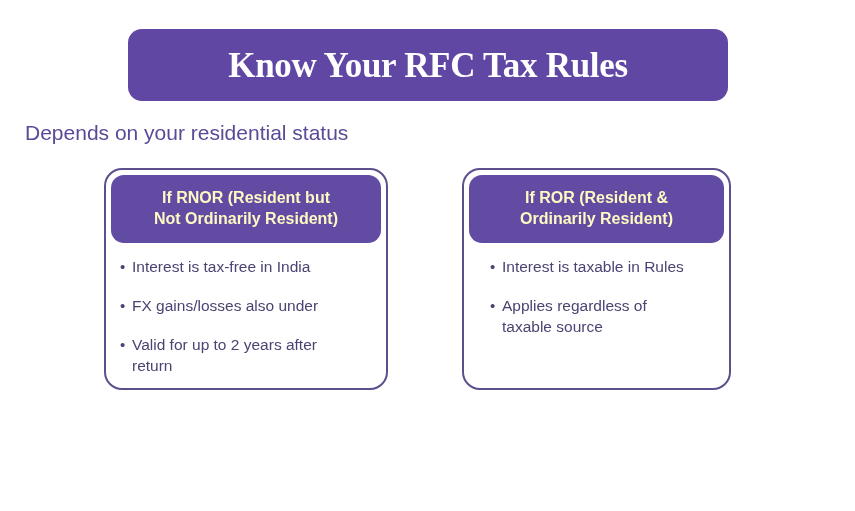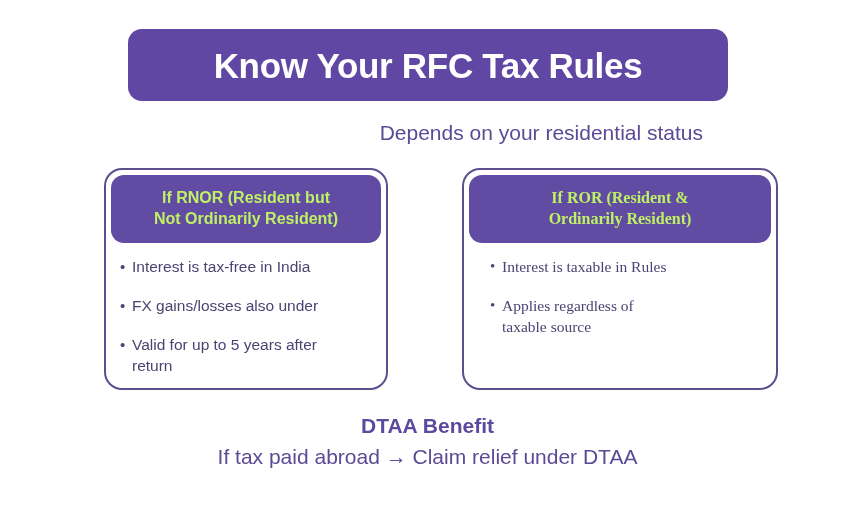--- a/index.html
+++ b/index.html
@@ -34,33 +34,35 @@
     align-items: center;
     justify-content: center;
   }
   .title-text {
     color: #ffffff;
     font-size: 35px;
     font-weight: bold;
     letter-spacing: -0.3px;
     line-height: 1;
     text-align: left;
+    font-family: Liberation Serif, serif;
   }
 
   
   .subtitle {
     position: absolute;
     left: 0;
     top: 120px;
     width: 703px;
-    text-align: right;
+    text-align: left;
     color: #5B4A96;
     font-size: 21px;
     font-weight: normal;
     line-height: 1.2;
+    padding-left: 25px;
   }
 
   
   .cards {
     position: absolute;
     left: 0;
     top: 168px;
     width: 855px;
     height: 224px;
   }
@@ -69,36 +71,36 @@
     position: absolute;
     top: 0;
     height: 222px;
     box-sizing: border-box;
     border: 2px solid #5D4F8E;
     border-radius: 18px;
     background: #ffffff;
     overflow: hidden;
   }
   .card-left  { left: 104px; width: 284px; }
-  .card-right { left: 462px; width: 316px; font-family: Liberation Serif, serif; }
+  .card-right { left: 462px; width: 269px; }
 
   .card-header {
     position: absolute;
     left: 5px;
     right: 5px;
     top: 5px;
     background: #624BA3;
     border-radius: 13px;
     padding: 12px 10px 13px 10px;
     box-sizing: border-box;
     text-align: center;
   }
   .card-header-text {
     display: block;
-    color: #bef264;
+    color: #fef9c3;
     font-size: 16px;
     font-weight: bold;
     line-height: 1.33;
     white-space: pre-line;
   }
 
   .card-body {
     position: absolute;
     left: 0;
     right: 0;
@@ -178,21 +180,21 @@
           <span class="bullet-text">Interest is tax-free in India</span>
         </div>
 
         <div class="bullet-item">
           <span class="bullet-dot">•</span>
           <span class="bullet-text">FX gains/losses also under</span>
         </div>
 
         <div class="bullet-item">
           <span class="bullet-dot">•</span>
-          <span class="bullet-text">Valid for up to 5 years after
+          <span class="bullet-text">Valid for up to 2 years after
 return</span>
         </div>
 
       </div>
     </div>
 
     <div class="card card-right">
       <div class="card-header">
         <span class="card-header-text">If ROR (Resident &amp;
 Ordinarily Resident)</span>
@@ -208,18 +210,14 @@
           <span class="bullet-dot">•</span>
           <span class="bullet-text">Applies regardless of
 taxable source</span>
         </div>
 
       </div>
     </div>
 
   </div>
 
-  <div class="footer">
-    <div class="footer-title">DTAA Benefit</div>
-    <div class="footer-subtitle">If tax paid abroad → Claim relief under DTAA</div>
-  </div>
 
 </div>
 
 </body></html>

